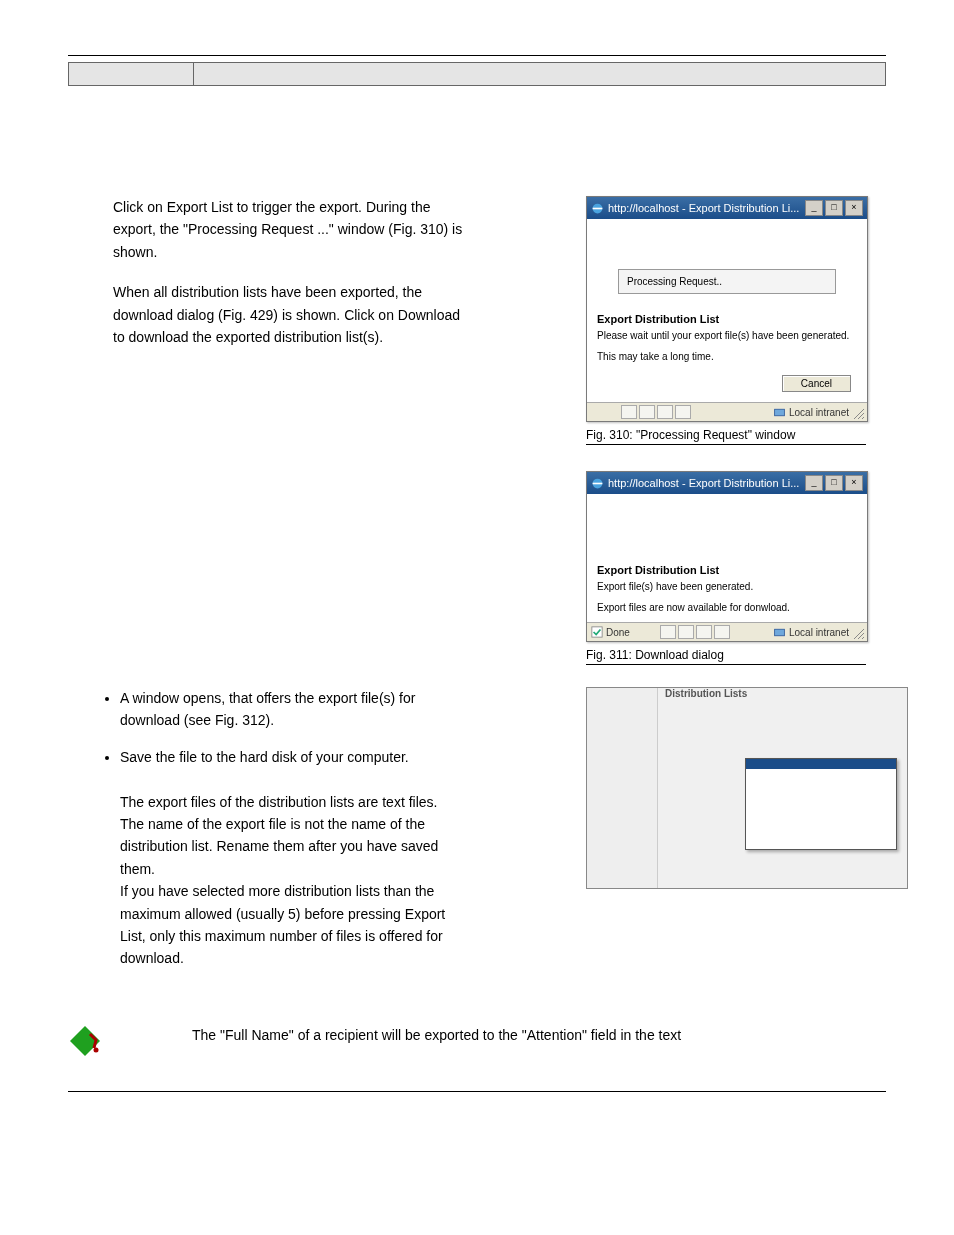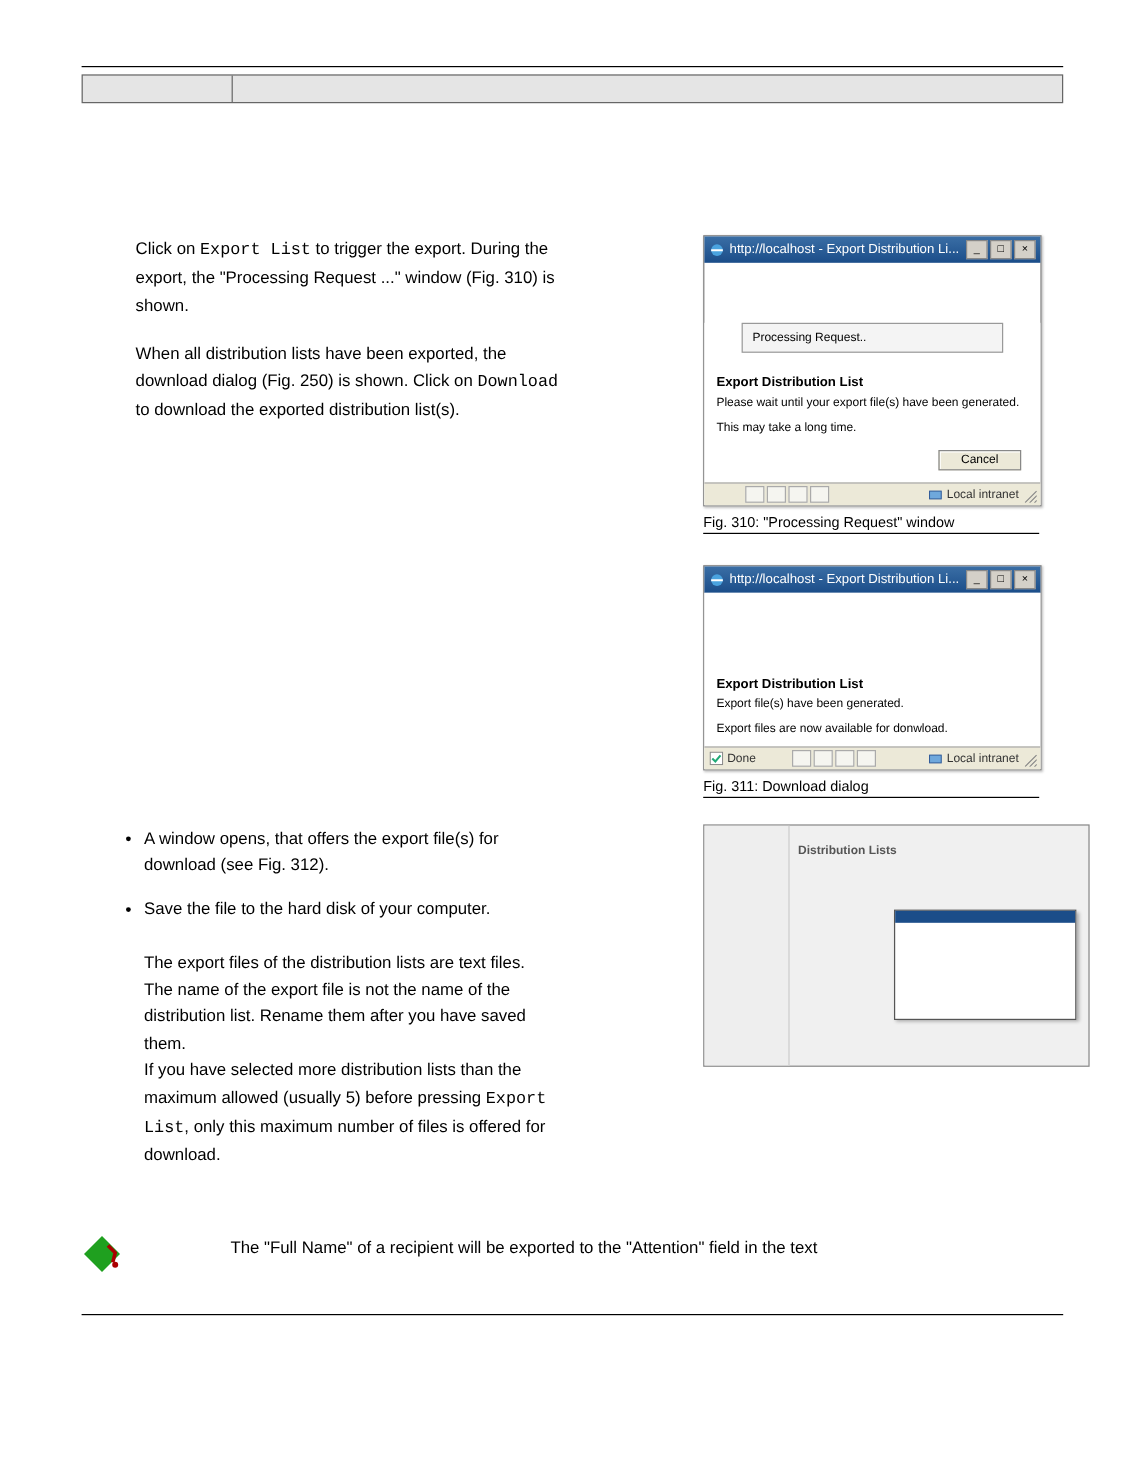--- a/index.html
+++ b/index.html
@@ -40,21 +40,21 @@
   }
   .right-col {
     width: 300px;
     margin-left: auto;
   }
   .para {
     line-height: 1.6;
     margin: 0 0 18px 0;
   }
   .tt {
-    font-family: Liberation Mono, monospace;
+    font-family: Liberation Sans, sans-serif;
     text-align: right;
   }
   
   .mini-window {
     border: 1px solid #7a7a7a;
     width: 280px;
     background: #fff;
     box-shadow: 1px 1px 2px rgba(0,0,0,.25);
   }
   .titlebar {
@@ -218,21 +218,21 @@
     overflow: hidden;
   }
   .wide-shot .ws-side {
     position: absolute;
     left: 0; top: 0; bottom: 0; width: 70px;
     background: #eee;
     border-right: 1px solid #ccc;
   }
   .wide-shot .ws-title {
     position: absolute;
-    left: 78px; top: 16px;
+    left: 78px; top: 0;
     font-size: 10px;
     font-weight: bold;
   }
   .wide-shot .ws-dialog {
     position: absolute;
     right: 10px; top: 70px;
     width: 150px; height: 90px;
     background: #fff;
     border: 1px solid #555;
     box-shadow: 2px 2px 3px rgba(0,0,0,.3);
@@ -255,21 +255,21 @@
   <div class="header-bar">
     <div class="sep"></div>
   </div>
 
   <div class="two-col" style="margin-top:110px;">
     <div class="left-col indent-start">
       <p class="para">
         <span>Click on </span><span class="tt">Export List</span><span> to trigger the export. During the export, the "Processing Request ..." window (</span><span>Fig. 310</span><span>) is shown.</span>
       </p>
       <p class="para">
-        <span>When all distribution lists have been exported, the download dialog (</span><span>Fig. 250</span><span>) is shown. Click on </span><span class="tt">Download</span><span> to download the exported distribution list(s).</span>
+        <span>When all distribution lists have been exported, the download dialog (</span><span>Fig. 429</span><span>) is shown. Click on </span><span class="tt">Download</span><span> to download the exported distribution list(s).</span>
       </p>
     </div>
 
     <div class="right-col">
 
       <div class="mini-window">
         <div class="titlebar">
           <svg class="ie-icon" viewBox="0 0 16 16">
               <circle cx="8" cy="8" r="6" fill="#4aa3df"></circle>
               <path d="M2 8h12" stroke="#fff" stroke-width="2"></path>

